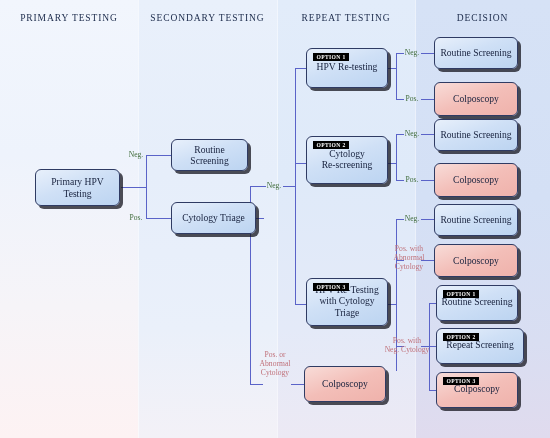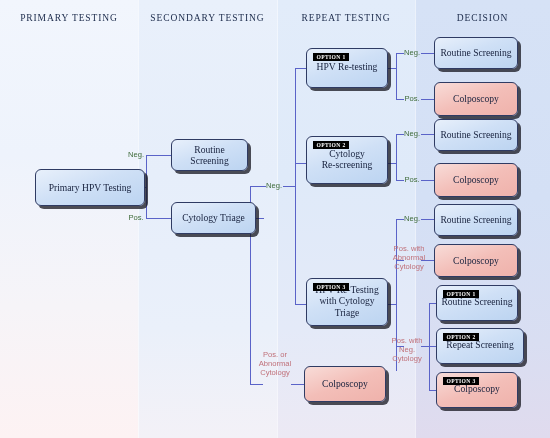--- a/index.html
+++ b/index.html
@@ -72,21 +72,21 @@
   }
   .node.has-badge{padding-bottom:4px;}
 
   
   .elabel{
     position:absolute;
     font-size:7.6px;
     line-height:9px;
     text-align:center;
     white-space:nowrap;
-    font-family:Liberation Sans, sans-serif;
+    font-family:Liberation Serif, serif;
   }
   .elabel.green{color:#3f6b3a;}
   .elabel.rose{color:#c0717a;}
   .elabel.multi{white-space:normal;}
 </style>
 </head>
 <body>
 
 <div id="root">
 
@@ -172,21 +172,21 @@
     <span>Pos. with</span><br>
     <span>Abnormal</span><br>
     <span>Cytology</span>
   </div>
 
   <div class="elabel rose multi" style="left:384px;top:336px;width:46px;">
     <span>Pos. with</span><br>
     <span>Neg. Cytology</span>
   </div>
 
-  <div class="node" style="left:35px;top:169px;width:110px;height:37px;">
+  <div class="node" style="left:35px;top:169px;width:85px;height:37px;">
     <span class="lbl">Primary HPV Testing</span>
   </div>
 
   <div class="node" style="left:171px;top:139px;width:77px;height:32px;">
     <span class="lbl">Routine Screening</span>
   </div>
 
   <div class="node" style="left:171px;top:202px;width:85px;height:32px;">
     <span class="lbl">Cytology Triage</span>
   </div>

